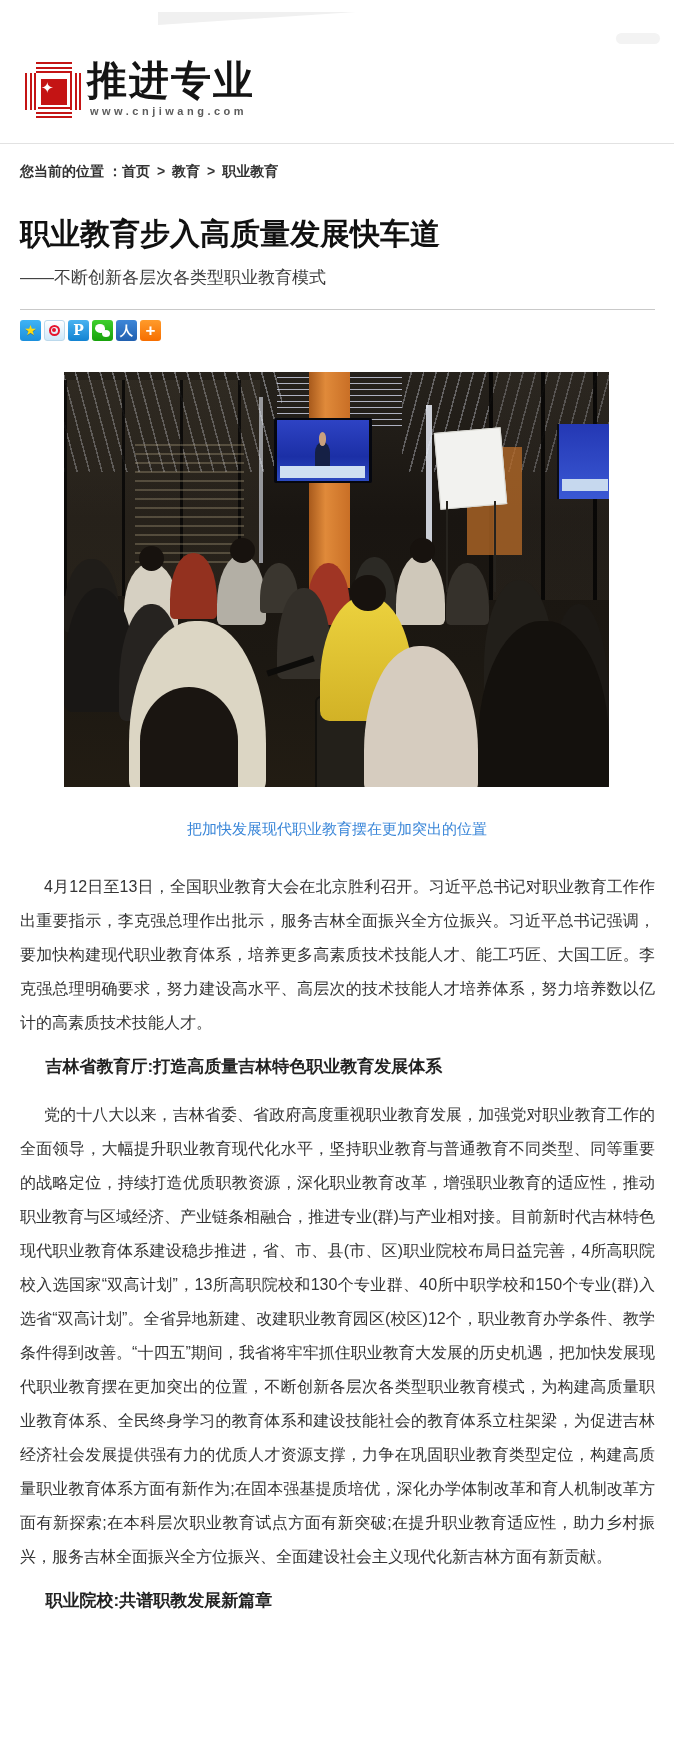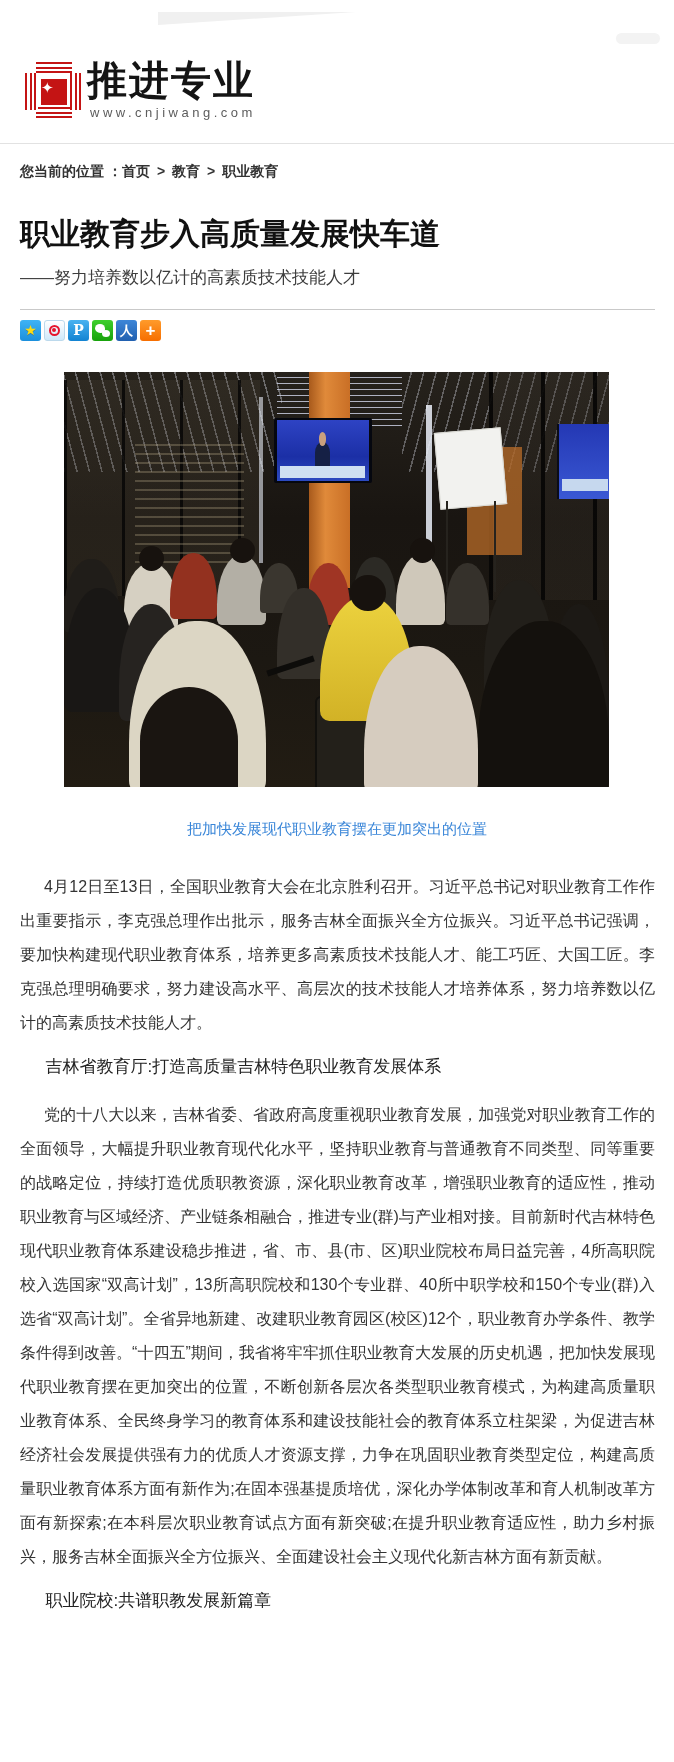--- a/index.html
+++ b/index.html
@@ -20,21 +20,21 @@
   .s-top{left:11px;top:0;width:36px;height:13px;background:repeating-linear-gradient(180deg,#c41414 0 2px,#ffffff 2px 4.6px);}
   .s-bottom{left:11px;bottom:2px;width:36px;height:13px;background:repeating-linear-gradient(180deg,#c41414 0 2px,#ffffff 2px 4.6px);}
   .s-left{left:0;top:11px;width:13px;height:37px;background:repeating-linear-gradient(90deg,#c41414 0 2px,#ffffff 2px 4.6px);}
   .s-right{right:0;top:11px;width:13px;height:37px;background:repeating-linear-gradient(90deg,#c41414 0 2px,#ffffff 2px 4.6px);}
   .s-center{left:16px;top:17px;width:26px;height:26px;background:#c41414;color:#fff;
     display:flex;align-items:center;justify-content:center;}
   .s-center::after{content:"✦";font-size:15px;line-height:1;}
   .logo-text{margin-left:4px;}
   .logo-cn{font-family:"DejaVu Serif","Liberation Serif",serif;font-weight:bold;
     font-size:40px;line-height:46px;color:#141414;letter-spacing:2px;}
-  .logo-url{font-size:13px;font-weight:normal;color:#5c5c5c;letter-spacing:3.5px;margin-top:2px;padding-left:3px;}
+  .logo-url{font-size:11px;font-weight:bold;color:#5c5c5c;letter-spacing:3.5px;margin-top:2px;padding-left:3px;}
 
   .header-divider{position:absolute;left:0;top:143px;width:674px;border-top:1px solid #e2e2e2;}
 
   
   .breadcrumb{position:absolute;left:20px;top:163px;font-size:14px;font-weight:bold;color:#333;text-align:center;}
   .breadcrumb a{color:#333;text-decoration:none;cursor:pointer;}
   .breadcrumb .sep{margin:0 7px;color:#333;}
 
   
   .title{position:absolute;left:20px;top:214px;font-size:30px;line-height:40px;font-weight:bold;color:#111;margin:0;}
@@ -65,21 +65,21 @@
   .photo{position:absolute;left:64px;top:372px;width:545px;height:415px;overflow:hidden;background:#1a1713;}
   .photo div{position:absolute;}
   .pp{border-radius:48% 48% 10% 10% / 70% 70% 8% 8%;}
   .ph-head{border-radius:50%;background:#17120e;}
 
   
   .caption{position:absolute;left:0;top:820px;width:674px;text-align:center;
     font-size:15px;color:#3a86d8;}
   .body-text{position:absolute;left:20px;right:19px;top:870px;}
   .body-text p{margin:0 0 10px;font-size:16px;line-height:34px;text-align:justify;text-indent:1.5em;color:#333;}
-  .body-text h2{margin:4px 0 14px;font-size:17px;line-height:34px;font-weight:normal;color:#222;padding-left:1.5em;}
+  .body-text h2{margin:4px 0 14px;font-size:17px;line-height:34px;font-weight:bold;color:#222;padding-left:1.5em;}
 </style>
 </head>
 <body>
 
 <div class="decor-wedge"></div>
 <div class="decor-pill"></div>
 
 <div class="logo">
   <div class="seal">
     <span class="s-top"></span>
@@ -93,21 +93,21 @@
     <div class="logo-url">www.cnjiwang.com</div>
   </div>
 </div>
 <div class="header-divider"></div>
 
 <div class="breadcrumb">
   <span>您当前的位置 ：</span><a>首页</a><span class="sep">&gt;</span><a>教育</a><span class="sep">&gt;</span><a>职业教育</a>
 </div>
 
 <h1 class="title">职业教育步入高质量发展快车道</h1>
-<div class="subtitle">——努力培养数以亿计的高素质技术技能人才</div>
+<div class="subtitle">——不断创新各层次各类型职业教育模式</div>
 <div class="meta-divider"></div>
 
 <div class="meta-row">
   <div class="share">
     <span class="si si-qzone">
         <i>★</i>
       </span>
     <span class="si si-weibo">
         <span class="weibo-eye"></span>
       </span>

